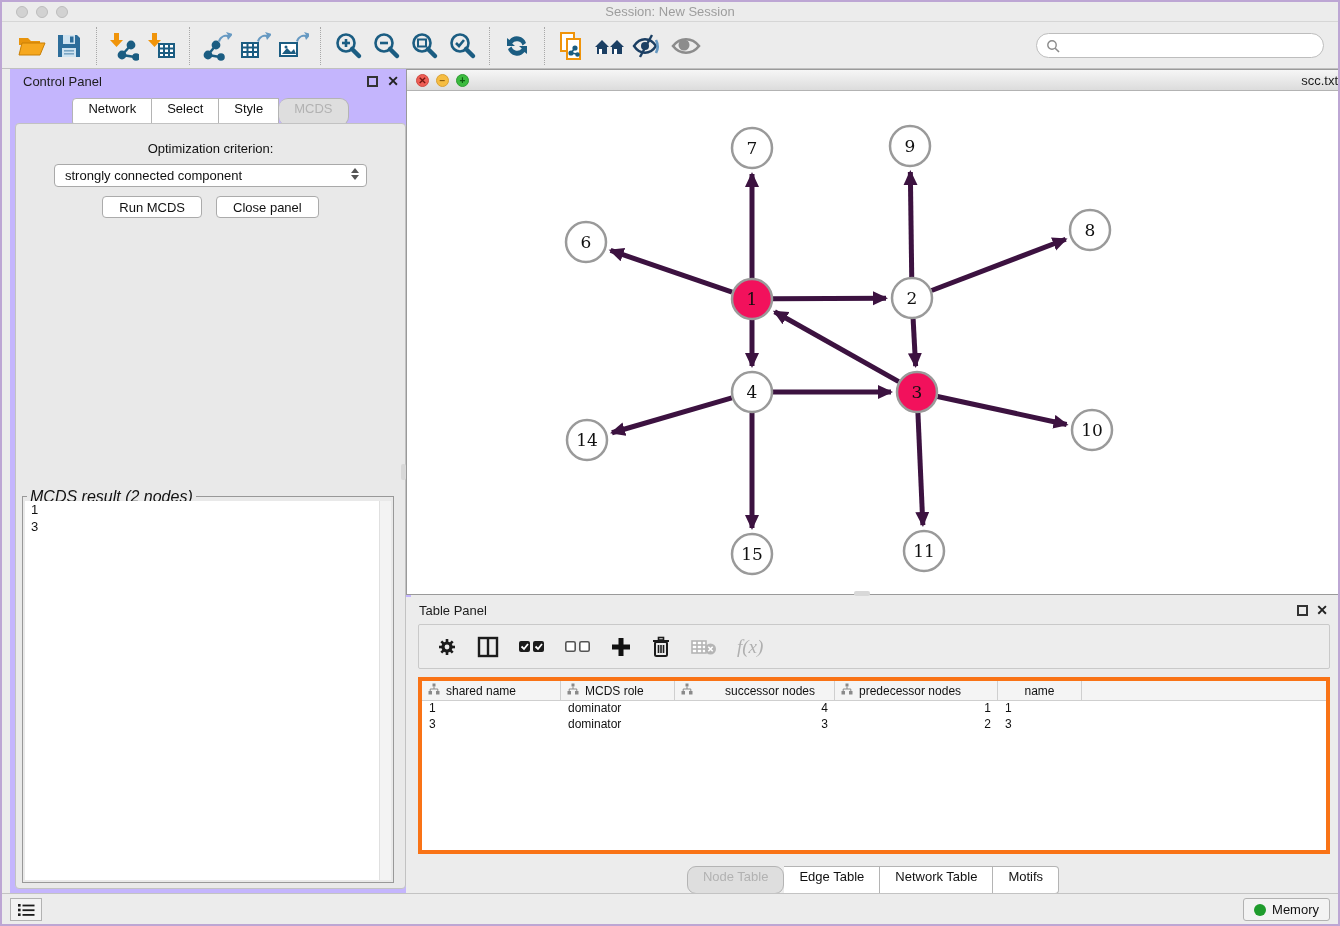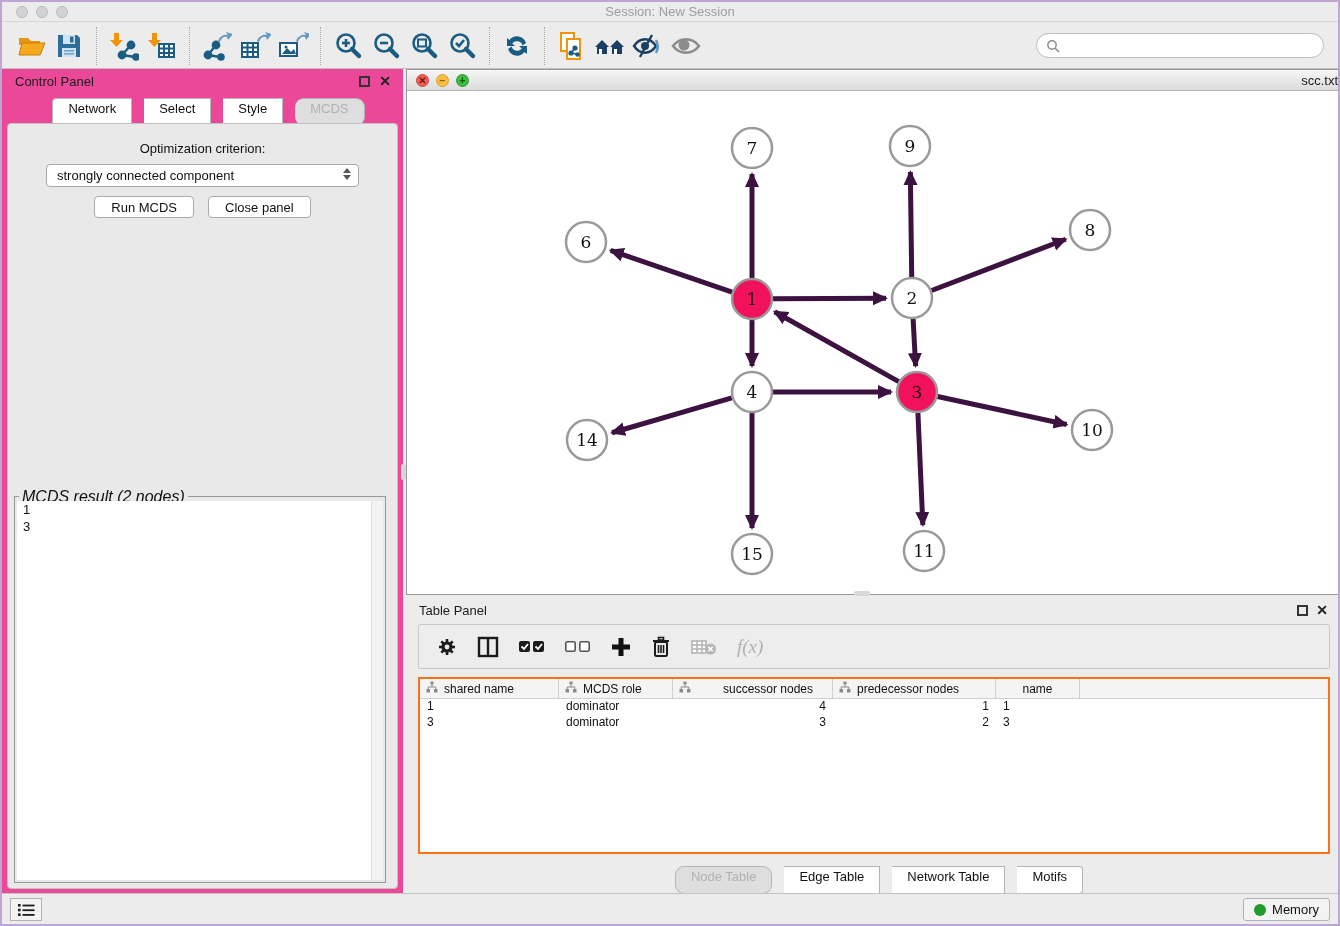--- a/index.html
+++ b/index.html
@@ -22,28 +22,28 @@
              border-bottom:1px solid #c0c0c0; background:#ececec; }
   .tbtn { width:38px; height:36px; display:flex; align-items:center; justify-content:center; flex:0 0 auto; }
   .tsep { width:1px; height:38px; border-left:1px dotted #a8a8a8; margin:0 8px; flex:0 0 auto; }
   .searchbox { margin-left:auto; margin-right:14px; width:288px; height:25px; background:#fff;
                border:1px solid #bdbdbd; border-radius:13px; display:flex; align-items:center;
                padding-left:9px; gap:5px; }
   .searchbox input { border:none; outline:none; flex:1; height:20px; font-size:13px;
                      font-family:"Liberation Sans",sans-serif; background:transparent; }
 
   
-  .control-panel { position:absolute; left:0; top:67px; width:401px; height:826px; background:#ec4899;padding-left:20px; }
+  .control-panel { position:absolute; left:8px; top:67px; width:401px; height:826px; background:#c4b5fd;padding-left:20px; }
   .cp-header { position:absolute; left:0; top:0; right:0; height:26px; }
   .panel-title { position:absolute; left:13px; top:5px; font-size:13px; color:#1c1c1c; }
   .float-btn { position:absolute; top:7px; width:11px; height:11px; border:2px solid #333; background:transparent; }
   .close-btn { position:absolute; top:4px; font-size:14px; font-weight:bold; color:#222; line-height:16px; }
   .cp-tabs { position:absolute; left:0; top:29px; right:0; display:flex; justify-content:center; }
   .tab { height:28px; line-height:20px; padding:0 15px; font-size:13px; background:#fff;
-         border:1px solid #b4b4b4; border-left:none; color:#111;margin-left:12px; }
+         border:1px solid #b4b4b4; border-left:none; color:#111; }
   .tab.first { border-left:1px solid #b4b4b4; border-radius:4px 0 0 4px; }
   .tab.last { border-radius:0 4px 4px 0; }
   .tab.selected { background:#dedede; color:#b2b2b2;border-radius:9px; }
   .mcds-panel { position:absolute; left:5px; right:5px; top:54px; bottom:6px;
                 border:1px solid #c2c2c2; border-radius:4px; background:#e9e9e9; }
   .opt-label { position:absolute; left:0; right:0; top:17px; text-align:center; font-size:13px; color:#111; }
   .dropdown { position:absolute; left:38px; top:40px; width:313px; height:23px; background:#fff;
               border:1px solid #a9a9a9; border-radius:4px; display:flex; align-items:center;
               padding-left:10px; font-size:13px; color:#111; }
   .dd-stepper { position:absolute; right:7px; top:3px; display:flex; flex-direction:column; gap:2px; }
@@ -79,21 +79,21 @@
   .splitter-v { position:absolute; left:852px; top:589px; width:16px; height:5px; background:#d8d8d8; border-radius:2px; }
 
   
   .table-panel { position:absolute; left:404px; top:595px; width:934px; height:298px; background:#ececec; }
   .tp-toolbar { position:absolute; left:12px; right:10px; top:27px; height:45px;
                 border:1px solid #c9c9c9; background:#ededed; border-radius:2px;
                 display:flex; align-items:center; gap:20px; padding-left:18px; }
   .tp-tool { display:flex; align-items:center; justify-content:center; }
   .fx { font-family:"Liberation Serif", serif; font-style:italic; font-size:19px; color:#b0b0b0; }
   .tp-table { position:absolute; left:12px; right:10px; top:80px; height:177px;
-              border:2px solid #f97316; background:#fff; overflow:hidden; }
+              border:4px solid #f97316; background:#fff; overflow:hidden; }
   .tp-head { display:flex; height:20px; background:#f4f4f4; border-bottom:1px solid #cfcfcf; }
   .th { display:flex; align-items:center; gap:6px; padding:0 6px; font-size:12px; color:#111;
         border-right:1px solid #cfcfcf; overflow:hidden; }
   .tp-row { display:flex; height:16px; background:#fff; }
   .td { font-size:12px; color:#111; padding:0 7px; overflow:hidden; white-space:nowrap; }
   .tp-tabs { position:absolute; left:0; right:0; top:269px; display:flex; justify-content:center; }
 
   
   .statusbar { position:absolute; left:0; right:0; bottom:0; height:31px; background:#ececec;
                border-top:1px solid #c3c3c3; }

